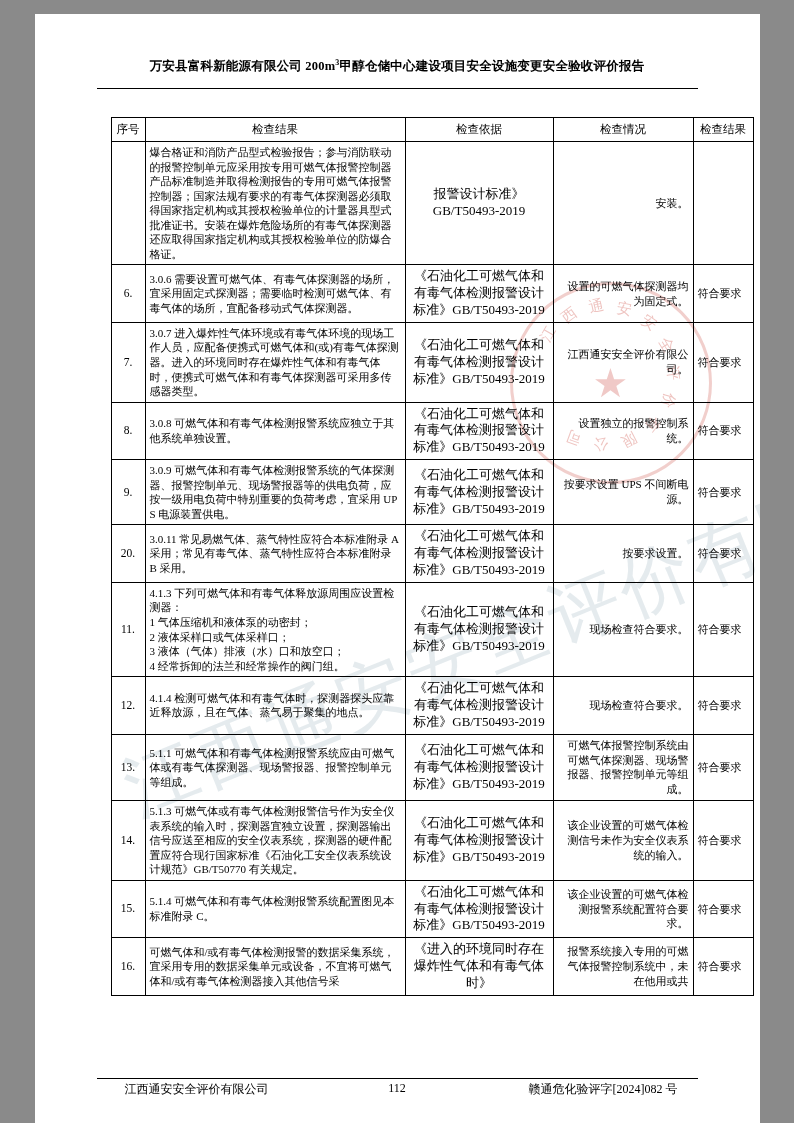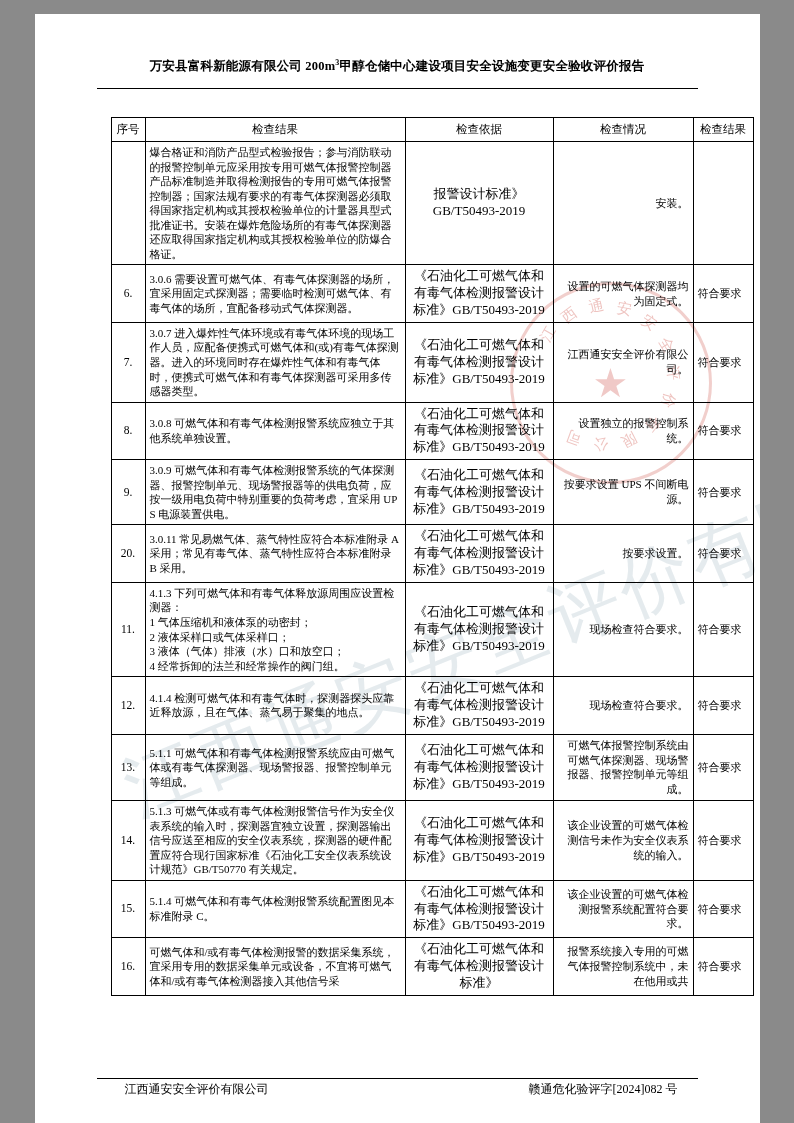--- a/index.html
+++ b/index.html
@@ -357,31 +357,32 @@
           <td class="result">
             <span class="line">符合要求</span>
           </td>
         </tr>
         <tr>
           <td class="no">16.</td>
           <td class="content">
             <span class="line">可燃气体和/或有毒气体检测报警的数据采集系统，宜采用专用的数据采集单元或设备，不宜将可燃气体和/或有毒气体检测器接入其他信号采</span>
           </td>
           <td class="basis">
-            <span class="line">《石油化工可燃气体和有毒气体检测报警设计标准》</span>
+            <span class="line">《进入的环境同时存在爆炸性气体和有毒气体时》</span>
           </td>
           <td class="situation">
             <span class="line">报警系统接入专用的可燃气体报警控制系统中，未在他用或共</span>
           </td>
           <td class="result">
             <span class="line">符合要求</span>
           </td>
         </tr>
       </tbody>
   </table>
 
   <div class="footer-rule"></div>
   <div class="doc-footer">
     <span class="footer-left">江西通安安全评价有限公司</span>
+    <span class="footer-center">112</span>
     <span class="footer-right">赣通危化验评字[2024]082 号</span>
   </div>
 
 </div>
 
 </body></html>

